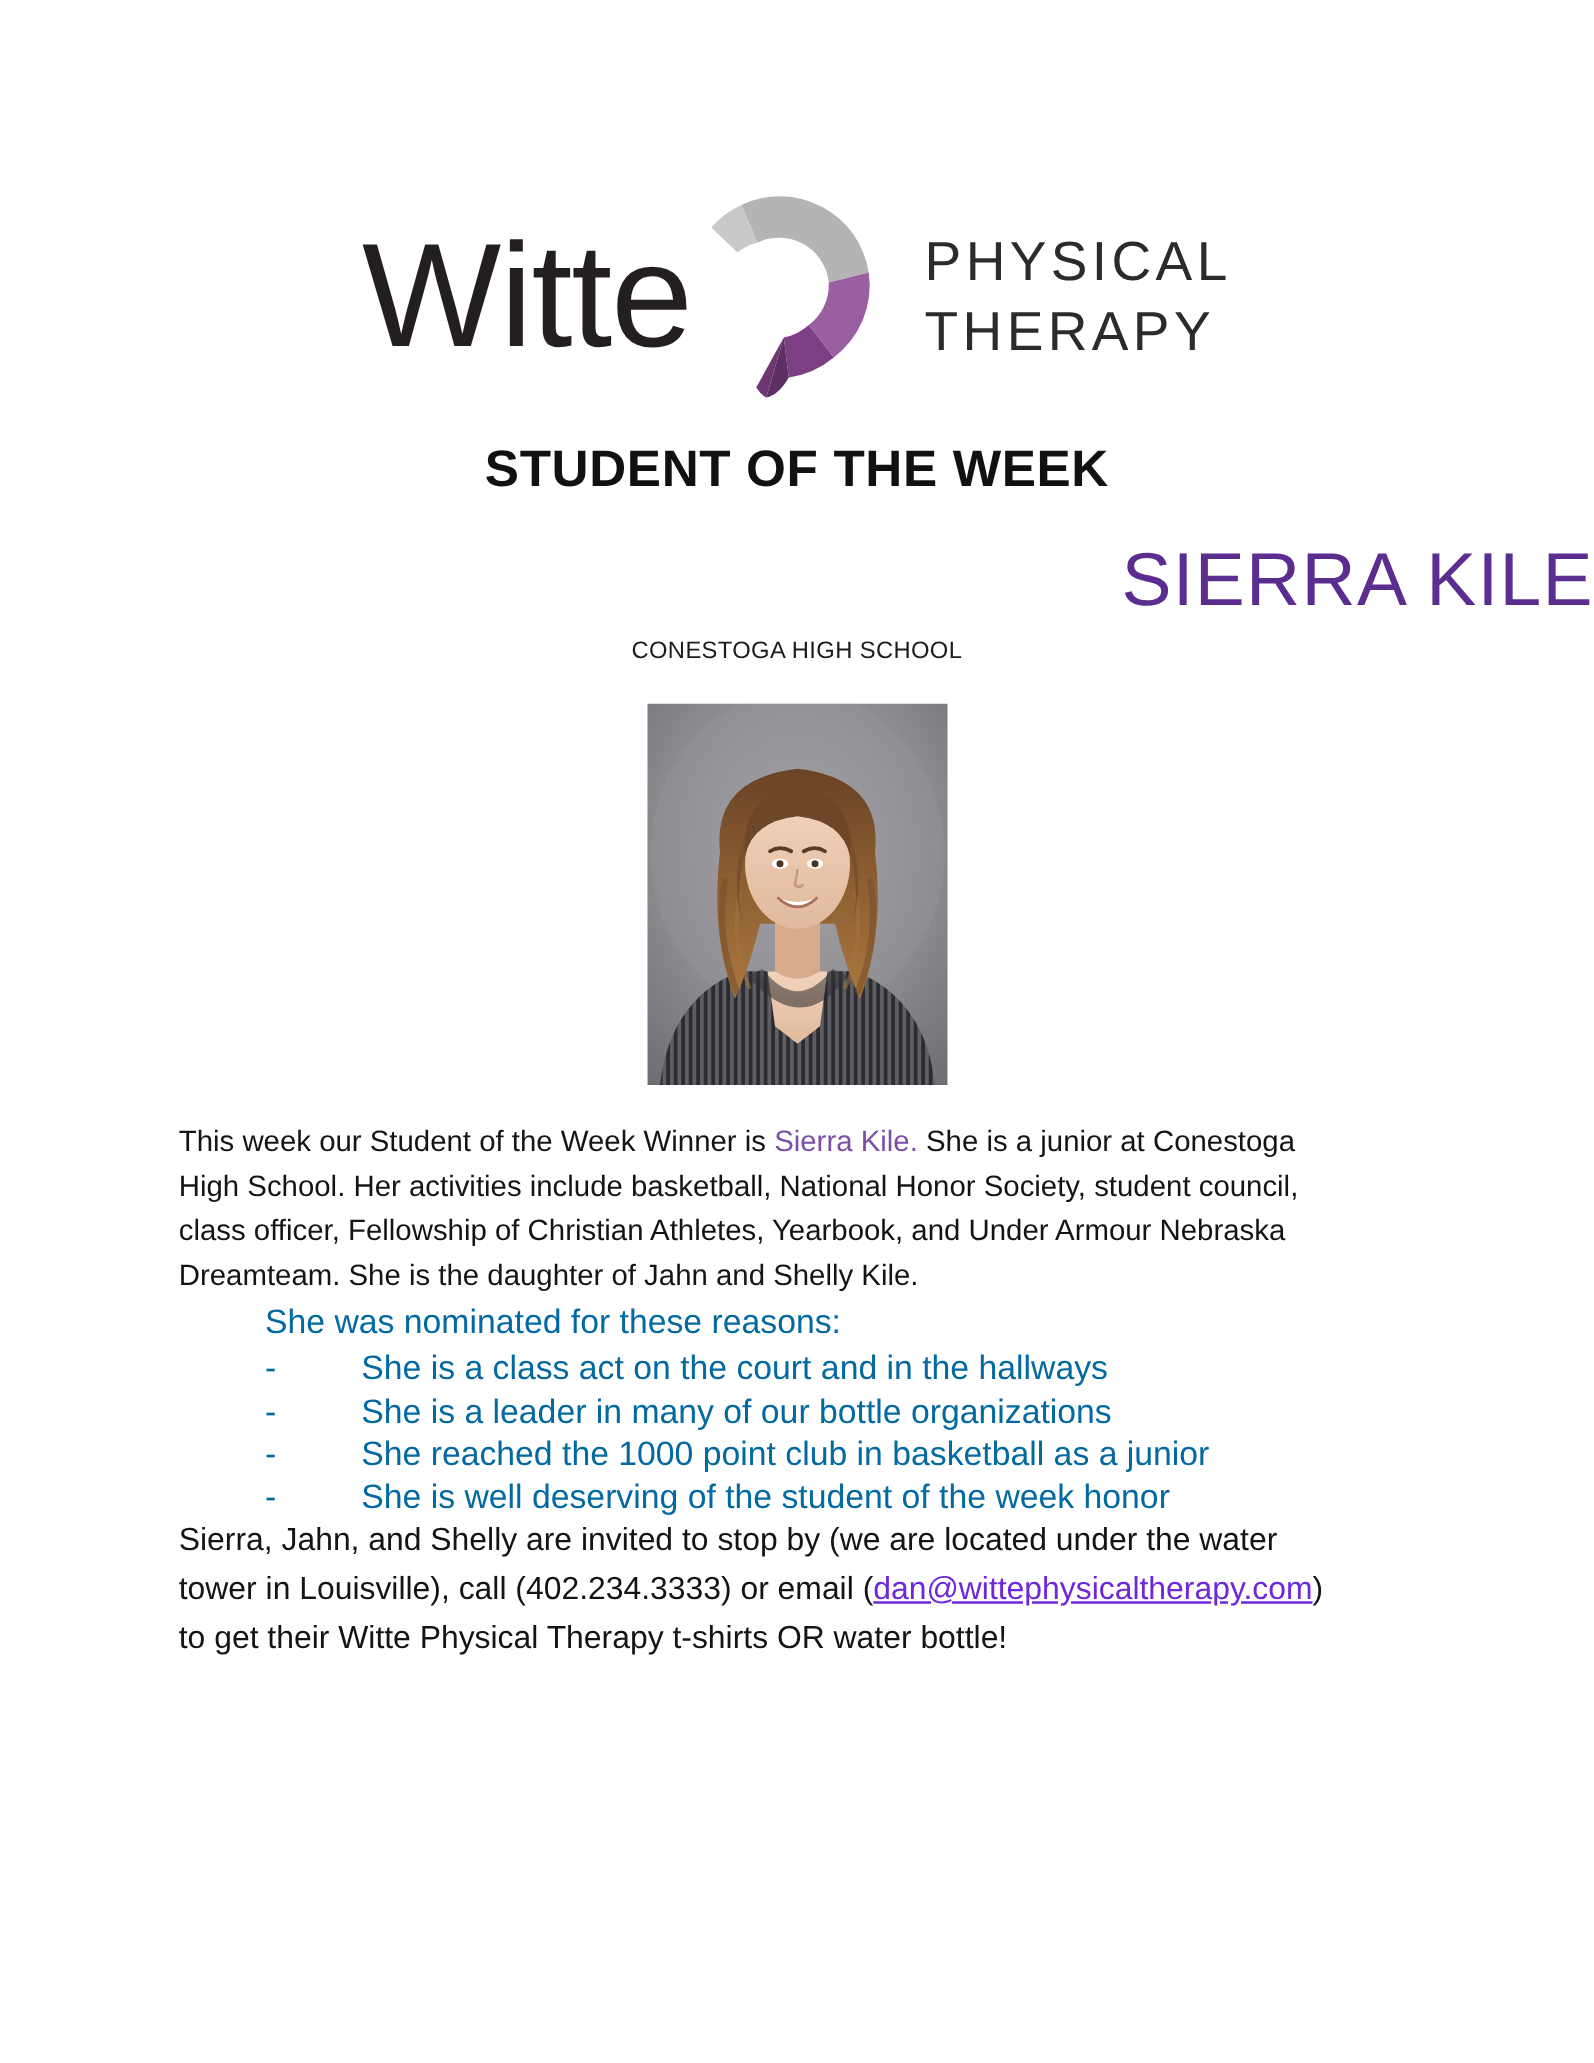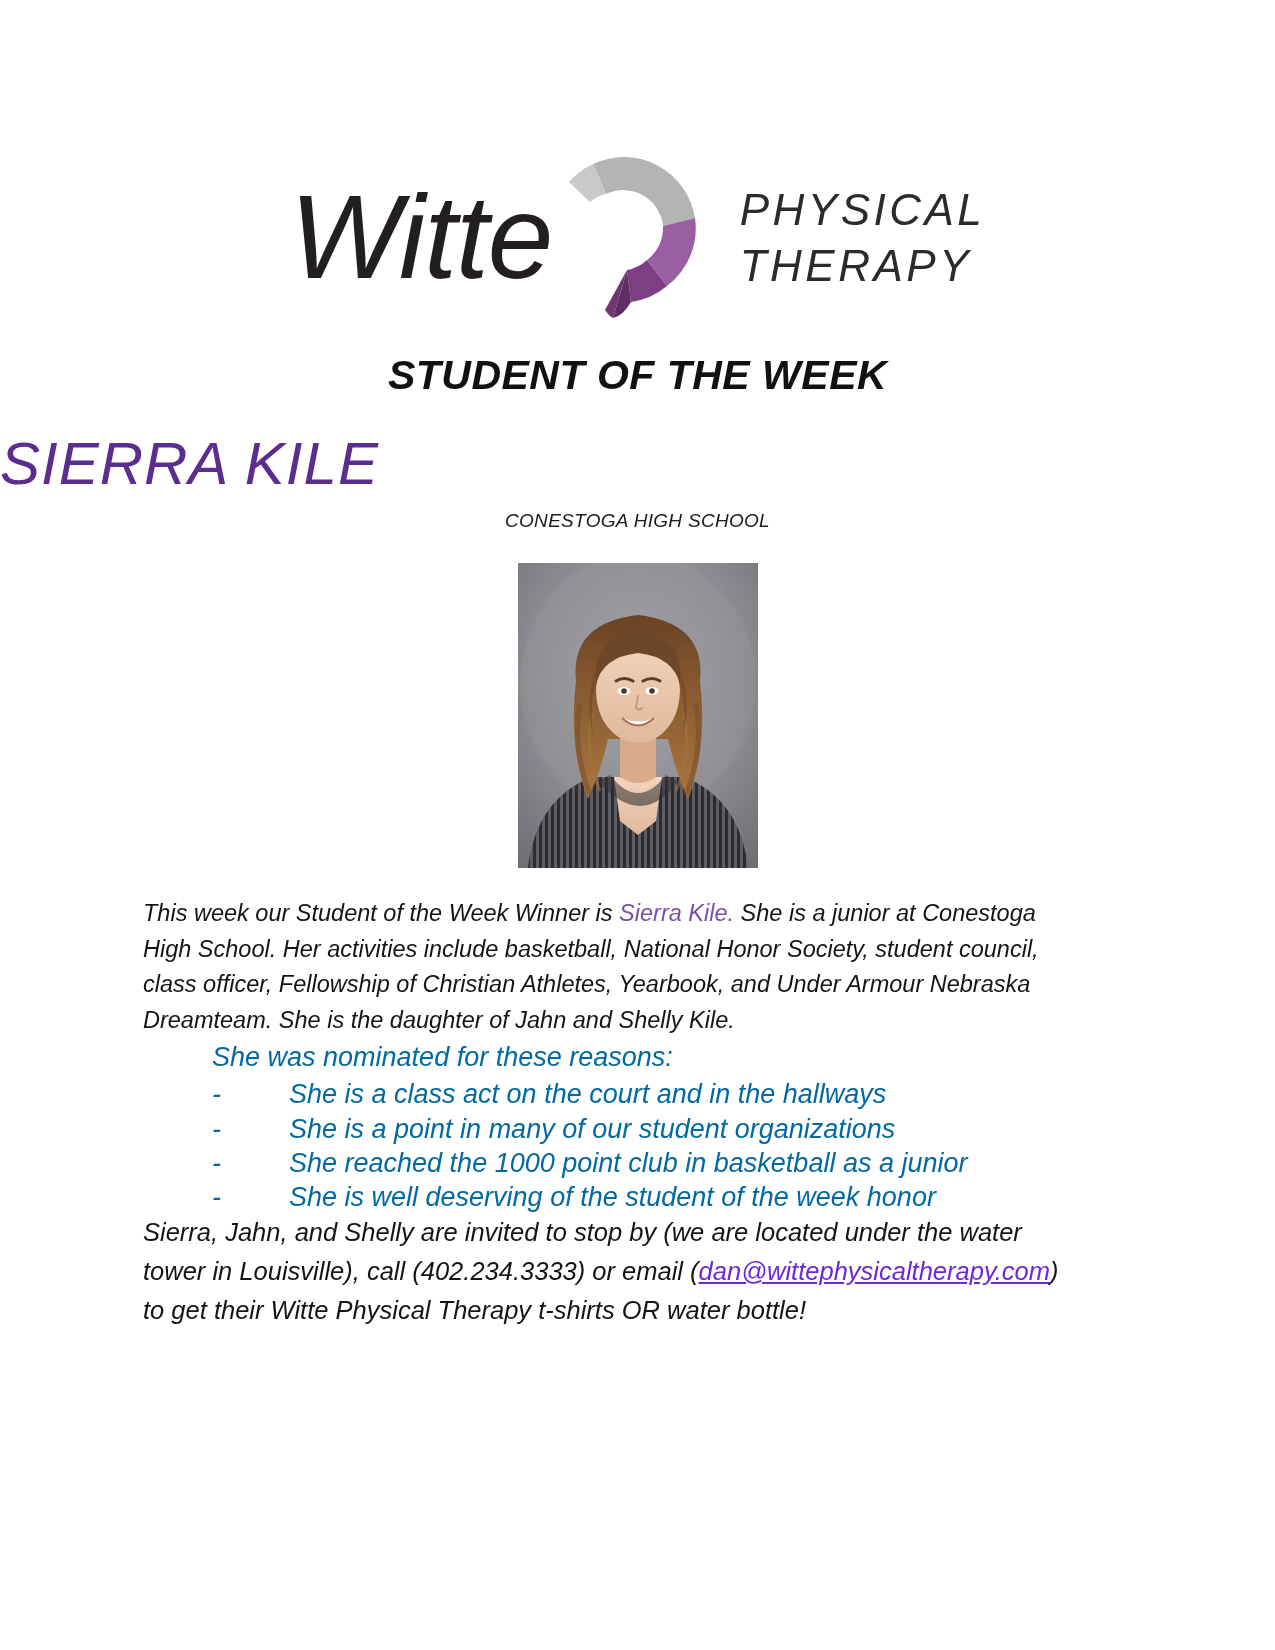--- a/index.html
+++ b/index.html
@@ -9,21 +9,20 @@
     background: #ffffff;
     font-family: "Liberation Sans", sans-serif;
     color: #181818;
   }
   .page {
     position: relative;
     width: 1275px;
     height: 1650px;
     background: #ffffff;
     overflow: hidden;
-    font-style: italic;
   }
 
   
   .logo-block {
     position: absolute;
     top: 140px;
     left: 0;
     width: 1275px;
     display: flex;
     justify-content: center;
@@ -80,21 +79,21 @@
     font-size: 41px;
     font-weight: bold;
     letter-spacing: 0.5px;
     color: #111111;
   }
   .student-name {
     position: absolute;
     top: 432px;
     left: 0;
     width: 1275px;
-    text-align: left;
+    text-align: right;
     font-size: 60px;
     font-weight: 400;
     letter-spacing: 1px;
     color: #5b2d8e;
     line-height: 1.05;
   }
   .school-name {
     position: absolute;
     top: 510px;
     left: 0;
@@ -283,21 +282,21 @@
 
   <div class="reasons-block">
     <div class="reasons-title">She was nominated for these reasons:</div>
 
     <div class="reason-row">
       <span class="reason-dash">-</span>
       <span class="reason-text">She is a class act on the court and in the hallways</span>
     </div>
     <div class="reason-row">
       <span class="reason-dash">-</span>
-      <span class="reason-text">She is a point in many of our student organizations</span>
+      <span class="reason-text">She is a leader in many of our bottle organizations</span>
     </div>
     <div class="reason-row">
       <span class="reason-dash">-</span>
       <span class="reason-text">She reached the 1000 point club in basketball as a junior</span>
     </div>
     <div class="reason-row">
       <span class="reason-dash">-</span>
       <span class="reason-text">She is well deserving of the student of the week honor</span>
     </div>
   </div>

